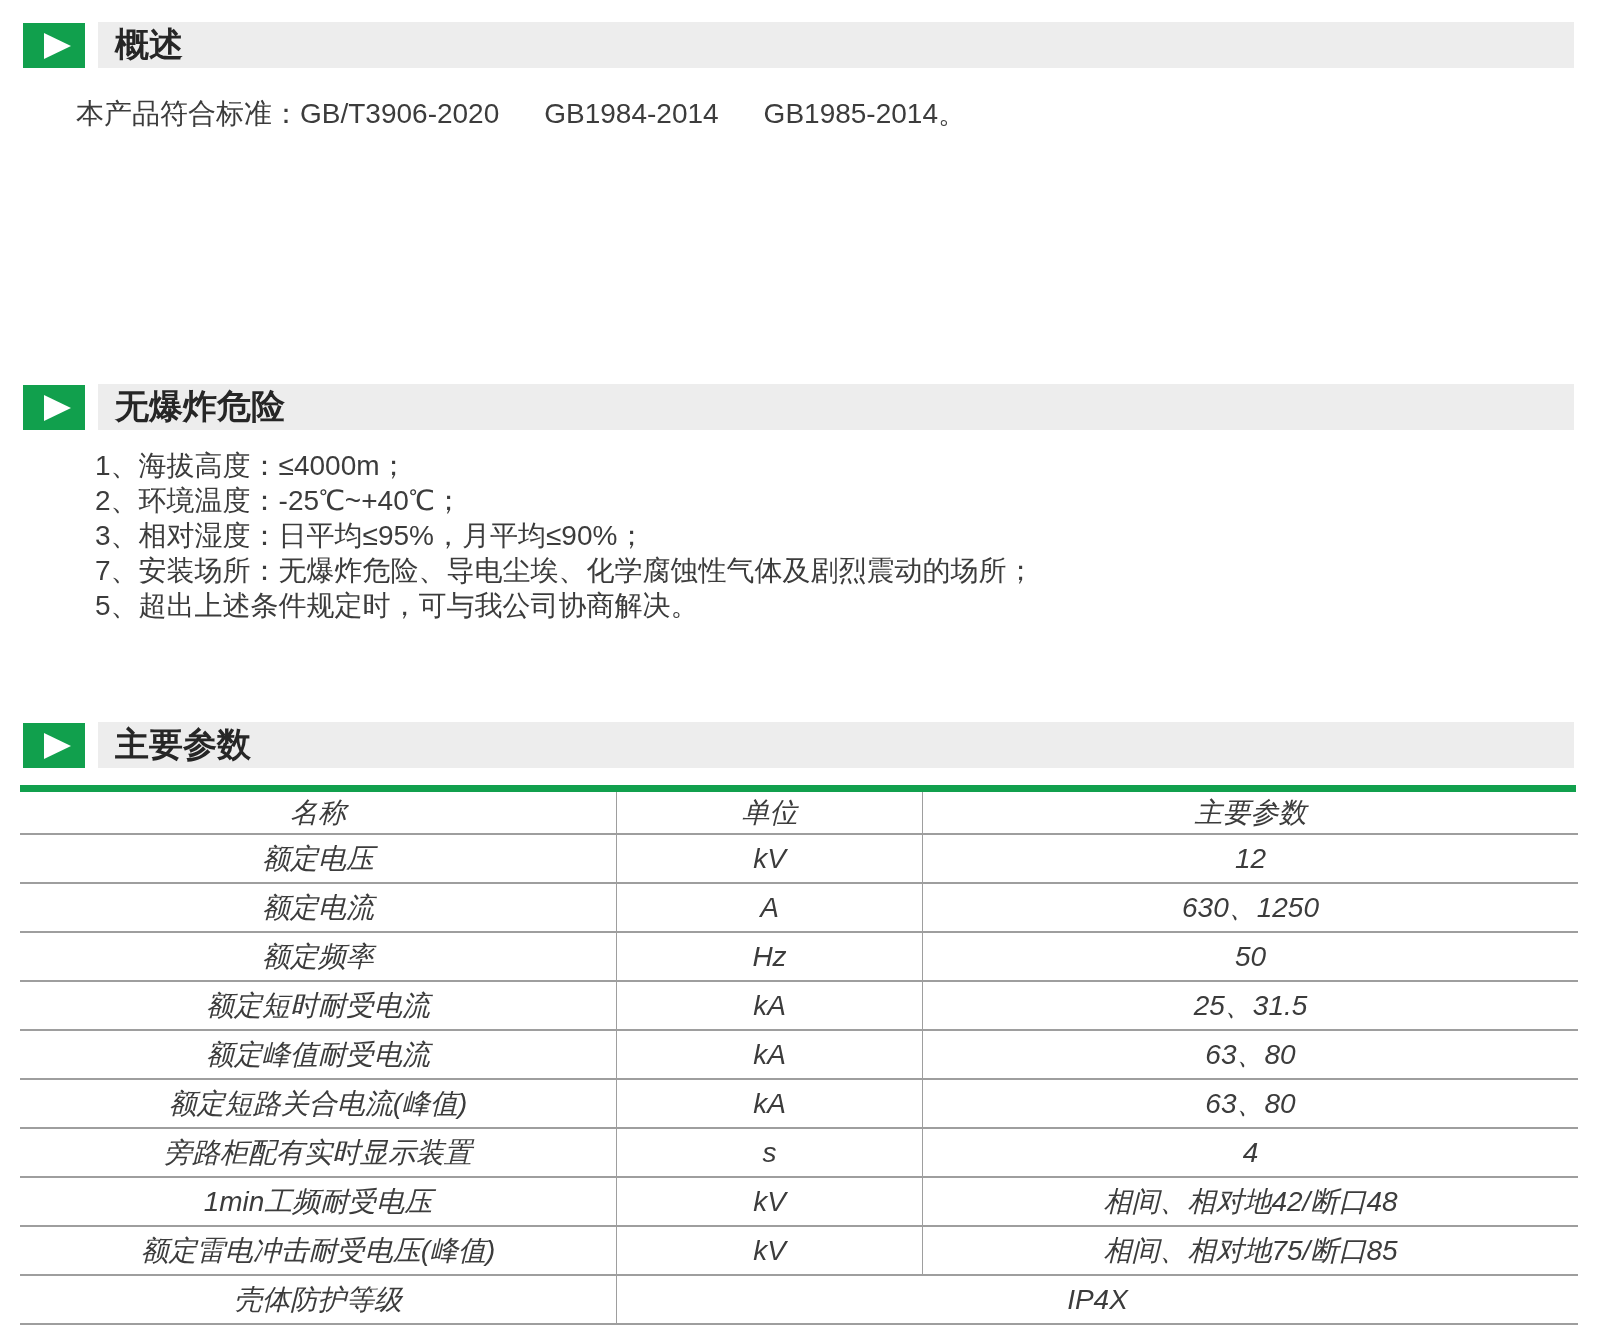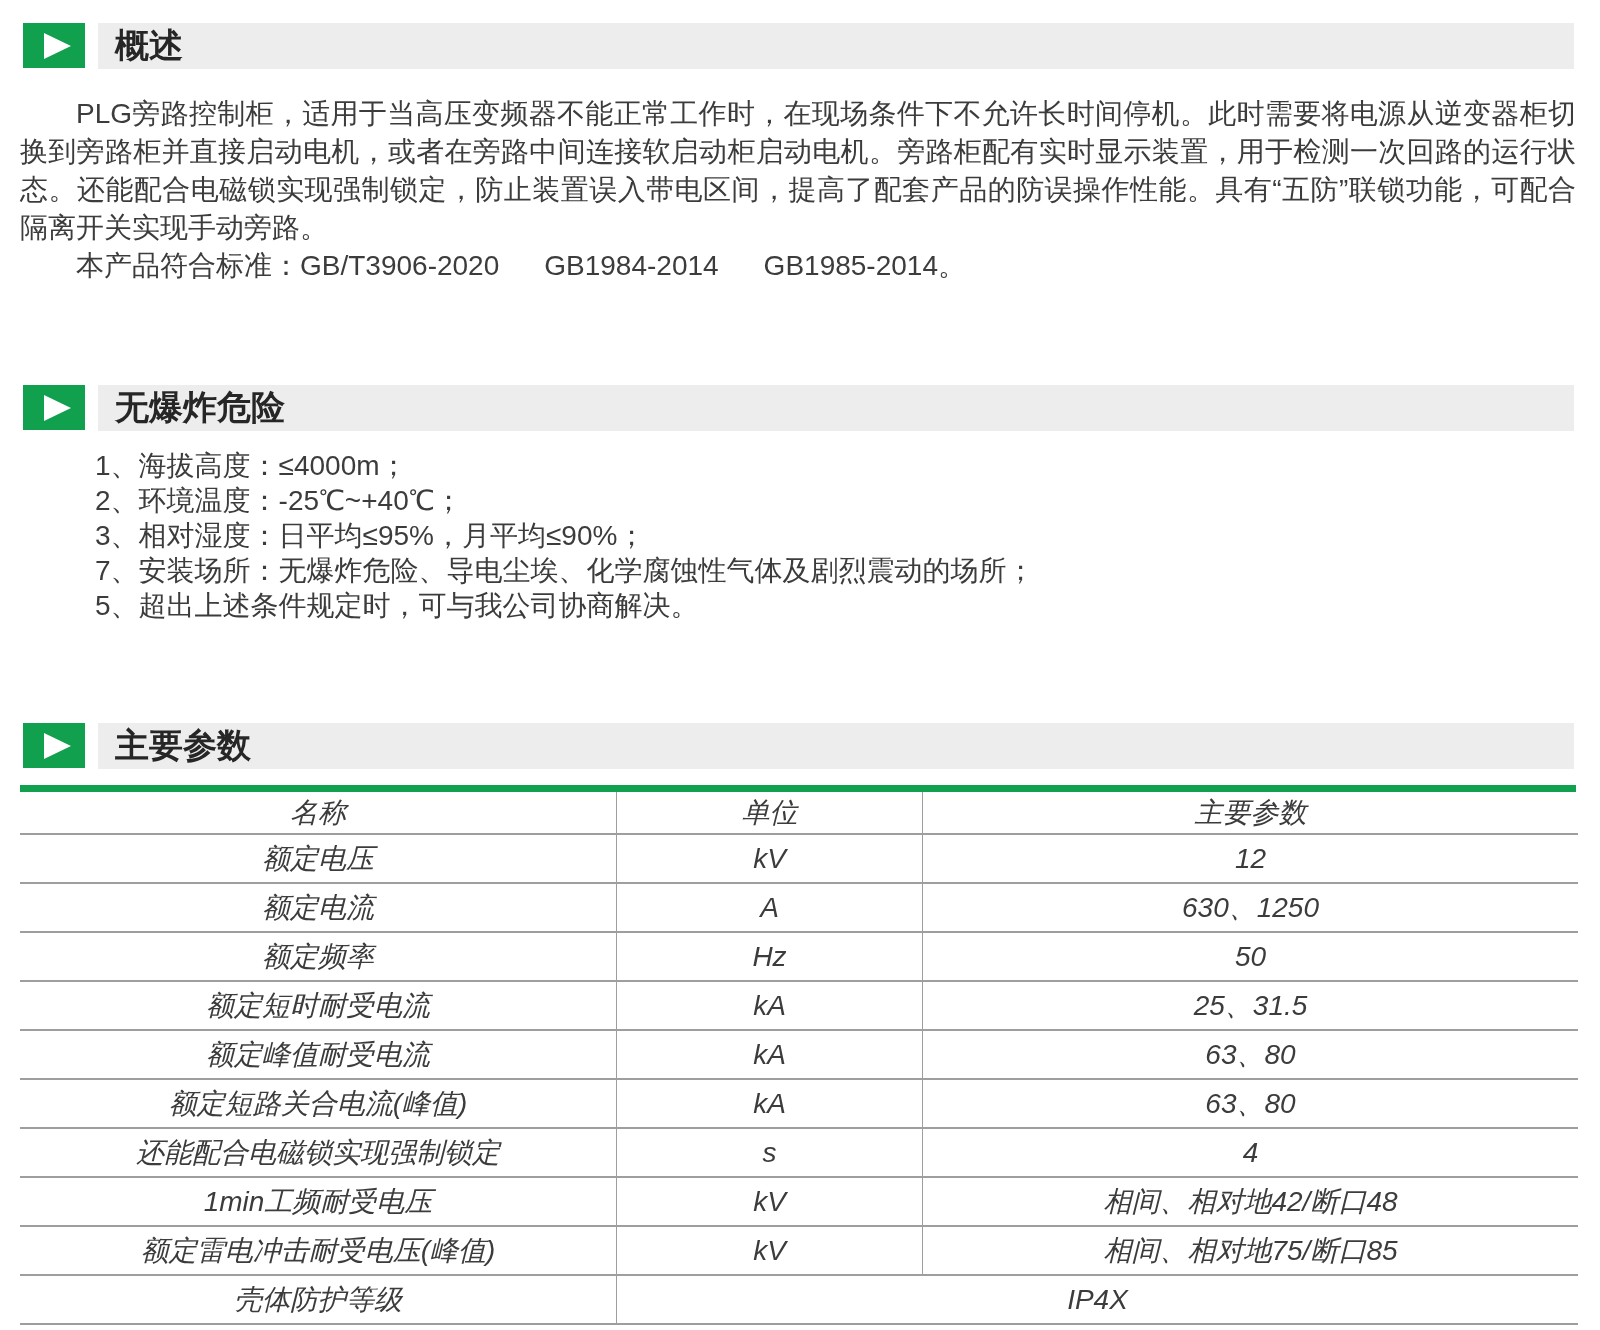--- a/index.html
+++ b/index.html
@@ -10,21 +10,21 @@
     --heading:#262626;
   }
   html,body{margin:0;padding:0;}
   body{
     width:1600px;height:1330px;position:relative;background:#ffffff;
     font-family:"Liberation Sans", sans-serif;color:var(--text);
     overflow:hidden;
   }
   .section-header{
     position:absolute;left:23px;width:1551px;height:45px;
-    display:flex;align-items:center;border-radius:16px;
+    display:flex;align-items:flex-end;border-radius:16px;
   }
   .arrow-box{
     width:62px;height:45px;background:var(--green);
     display:flex;align-items:center;justify-content:center;flex:none;
     margin-right:13px;
   }
   .arrow-tri{
     width:0;height:0;margin-left:7px;
     border-left:27px solid #ffffff;
     border-top:13px solid transparent;
@@ -71,21 +71,20 @@
 <body>
 
 <div class="section-header" style="top:23px">
   <div class="arrow-box">
     <div class="arrow-tri"></div>
   </div>
   <div class="title-bar">概述</div>
 </div>
 
 <div class="overview-text">
-  <p>PLG旁路控制柜，适用于当高压变频器不能正常工作时，在现场条件下不允许长时间停机。此时需要将电源从逆变器柜切换到旁路柜并直接启动电机，或者在旁路中间连接软启动柜启动电机。旁路柜配有实时显示装置，用于检测一次回路的运行状态。还能配合电磁锁实现强制锁定，防止装置误入带电区间，提高了配套产品的防误操作性能。具有“五防”联锁功能，可配合隔离开关实现手动旁路。</p>
   <p class="standards-line"><span>本产品符合标准：</span><span class="std">GB/T3906-2020</span><span class="std">GB1984-2014</span><span class="std">GB1985-2014。</span></p>
 </div>
 
 <div class="section-header" style="top:385px">
   <div class="arrow-box">
     <div class="arrow-tri"></div>
   </div>
   <div class="title-bar">无爆炸危险</div>
 </div>
 
@@ -137,21 +136,21 @@
         <td class="c1">额定峰值耐受电流</td>
         <td class="c2">kA</td>
         <td class="c3">63、80</td>
       </tr>
       <tr>
         <td class="c1">额定短路关合电流(峰值)</td>
         <td class="c2">kA</td>
         <td class="c3">63、80</td>
       </tr>
       <tr>
-        <td class="c1">还能配合电磁锁实现强制锁定</td>
+        <td class="c1">旁路柜配有实时显示装置</td>
         <td class="c2">s</td>
         <td class="c3">4</td>
       </tr>
       <tr>
         <td class="c1">1min工频耐受电压</td>
         <td class="c2">kV</td>
         <td class="c3">相间、相对地42/断口48</td>
       </tr>
       <tr>
         <td class="c1">额定雷电冲击耐受电压(峰值)</td>

